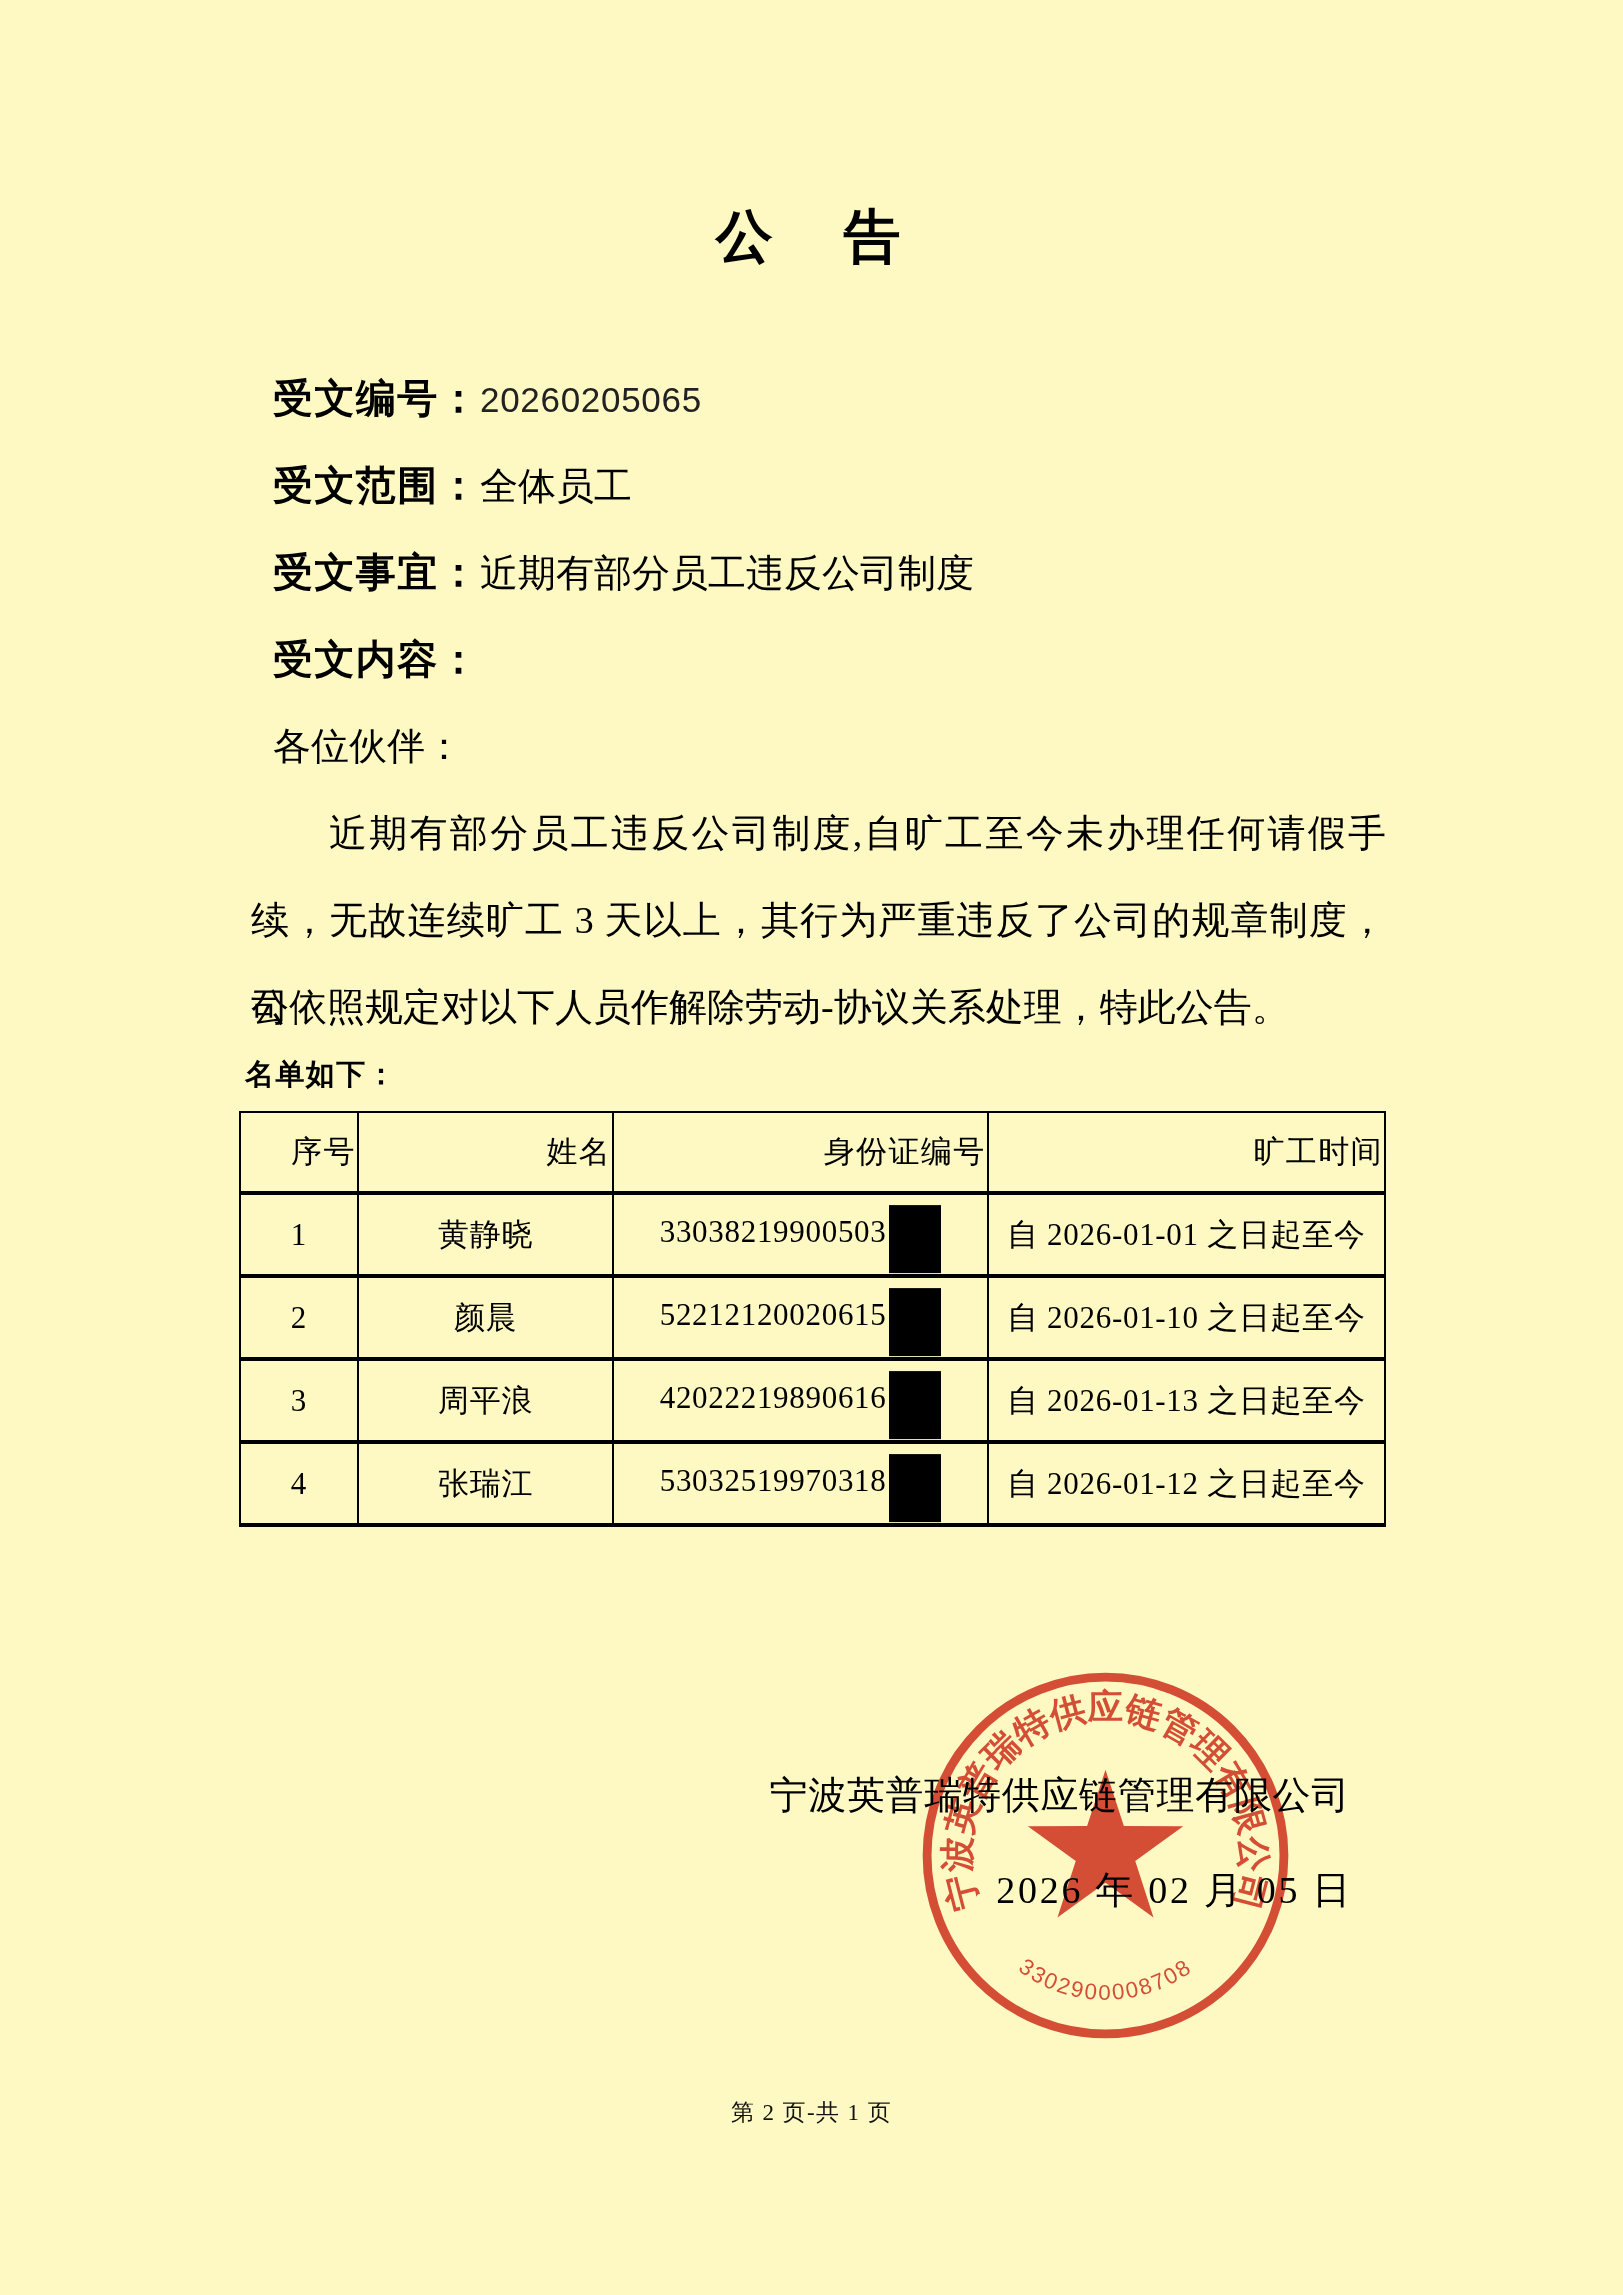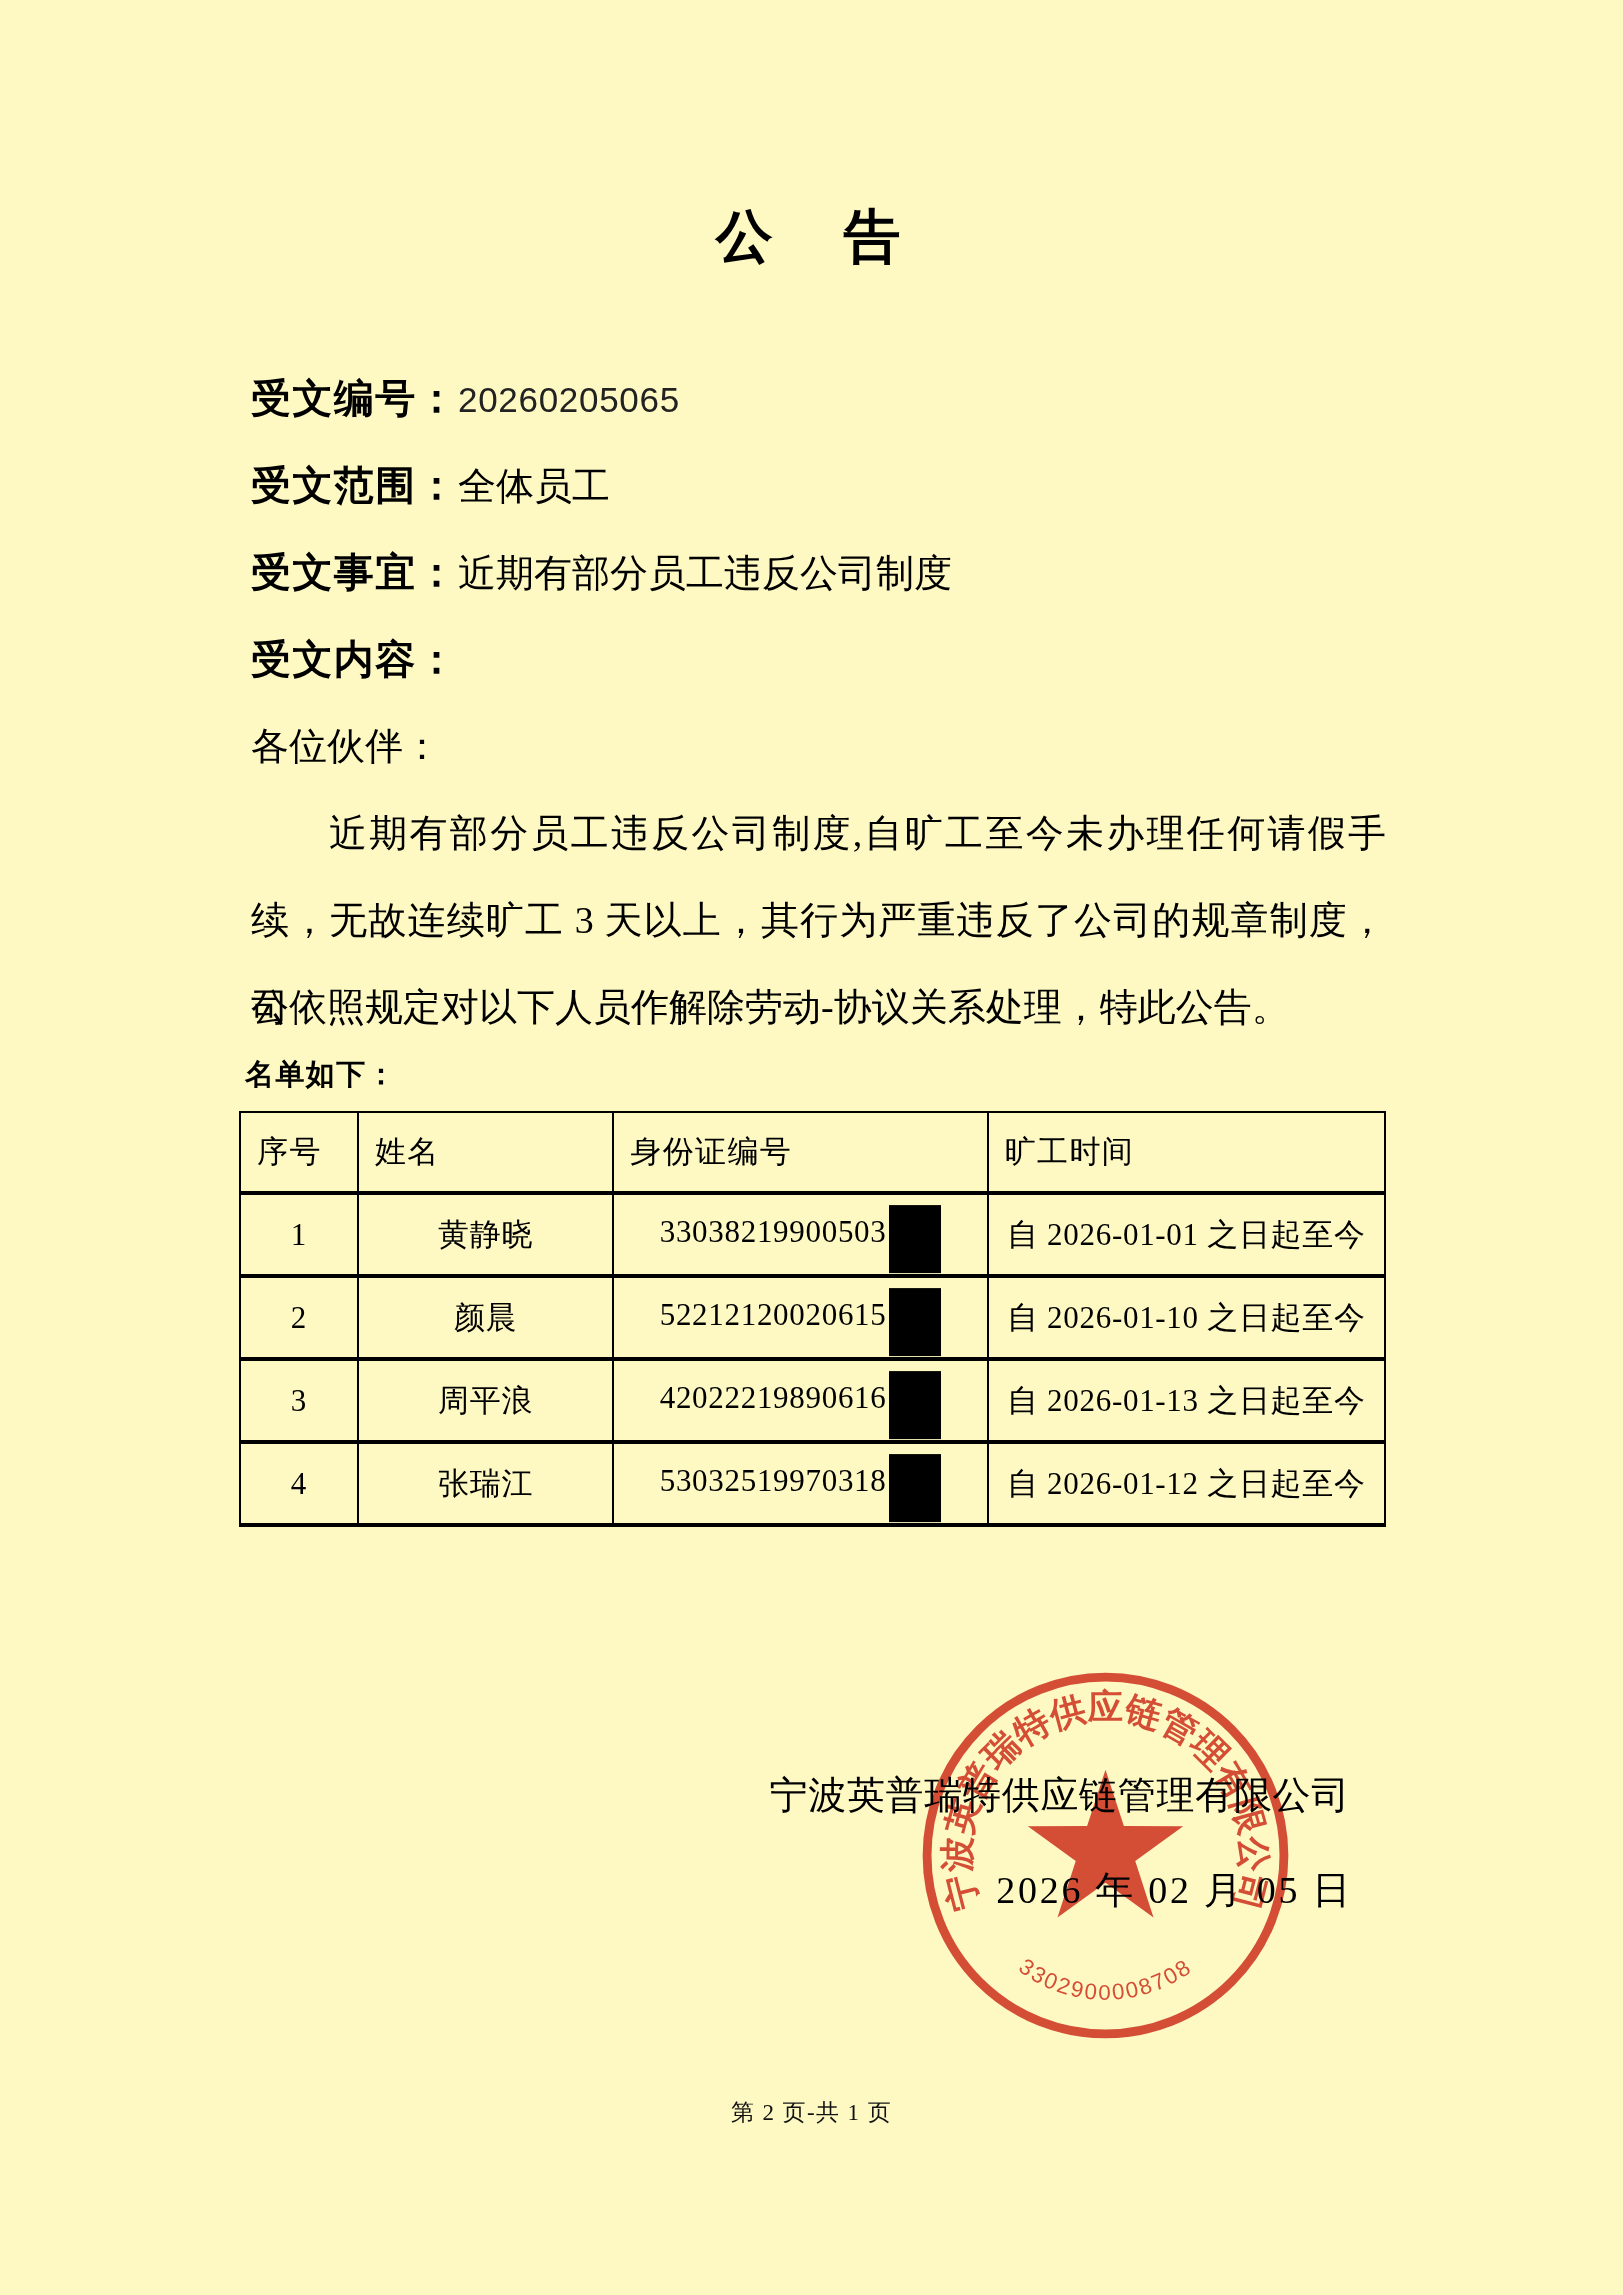--- a/index.html
+++ b/index.html
@@ -14,21 +14,21 @@
   }
   
   .doc-title {
     position:absolute; top:199px; left:0; width:100%;
     text-align:center;
     font-size:57px; font-weight:bold;
     letter-spacing:6.8px;
   }
   
   .fields { position:absolute; top:355px; left:251px; width:1135px; }
-  .line { height:87px; line-height:87px; font-size:38px; }
+  .line { height:87px; line-height:87px; font-size:38px;margin-left:22px; }
   .field-label { font-weight:bold; font-size:40px; letter-spacing:1.4px; }
   .field-value { font-size:38px; }
   .field-value.sans {
     font-family:"Liberation Sans","DejaVu Sans",sans-serif;
     font-size:35px; color:#222; letter-spacing:0.7px;
   }
   .para-line { height:87px; line-height:87px; font-size:38px; }
   .para-line.fill { text-align:justify; text-align-last:justify; }
   .para-line.indent { text-indent:78px; }
   
@@ -41,21 +41,21 @@
     position:absolute; top:1111px; left:239px;
     width:1147px; border-collapse:collapse; table-layout:fixed;
     border:2.7px solid #000; border-bottom-width:4.8px;
   }
   table.roster col.c1 { width:10.3%; }
   table.roster col.c2 { width:22.3%; }
   table.roster col.c3 { width:32.7%; }
   table.roster col.c4 { width:34.7%; }
   table.roster th {
     height:76px; font-weight:normal; font-size:31px;
-    border:2px solid #000; text-align:left; letter-spacing:1.4px;padding-left:16px;
+    border:2px solid #000; text-align:right; letter-spacing:1.4px;padding-left:16px;
   }
   table.roster td {
     height:77px; font-size:31px;
     border:2px solid #000; border-top-width:4.8px;
     text-align:center; vertical-align:middle; letter-spacing:0.7px;
   }
   .redact {
     display:inline-block; width:52px; height:68px;
     background:#000; vertical-align:middle; margin-left:2.7px;
     transform:translateY(4.1px);

